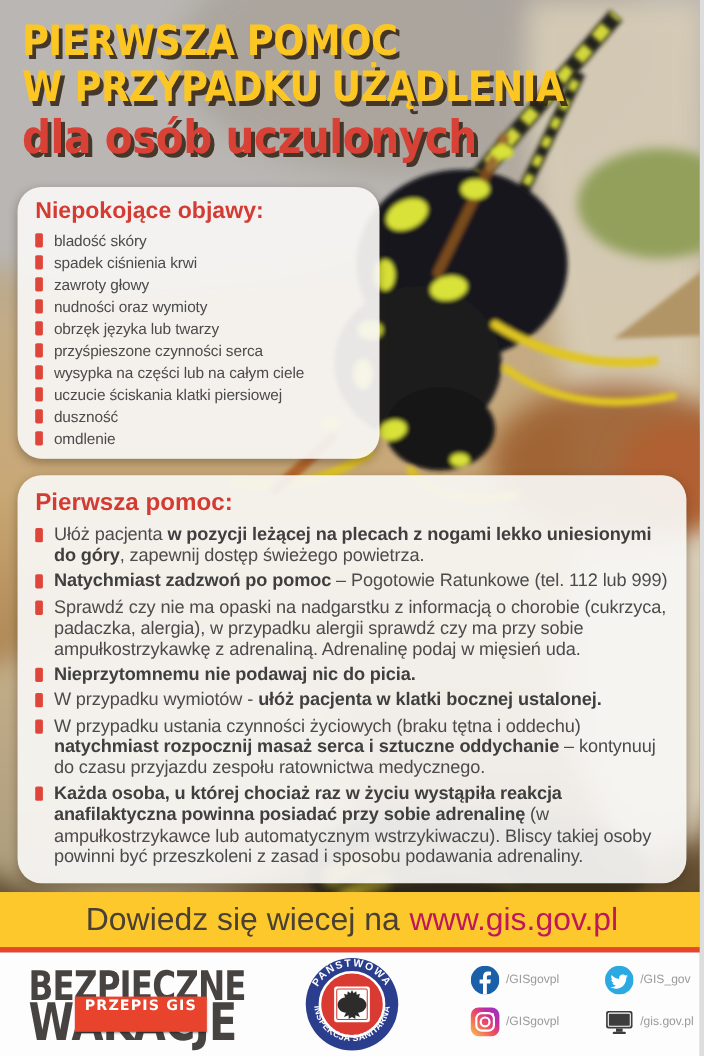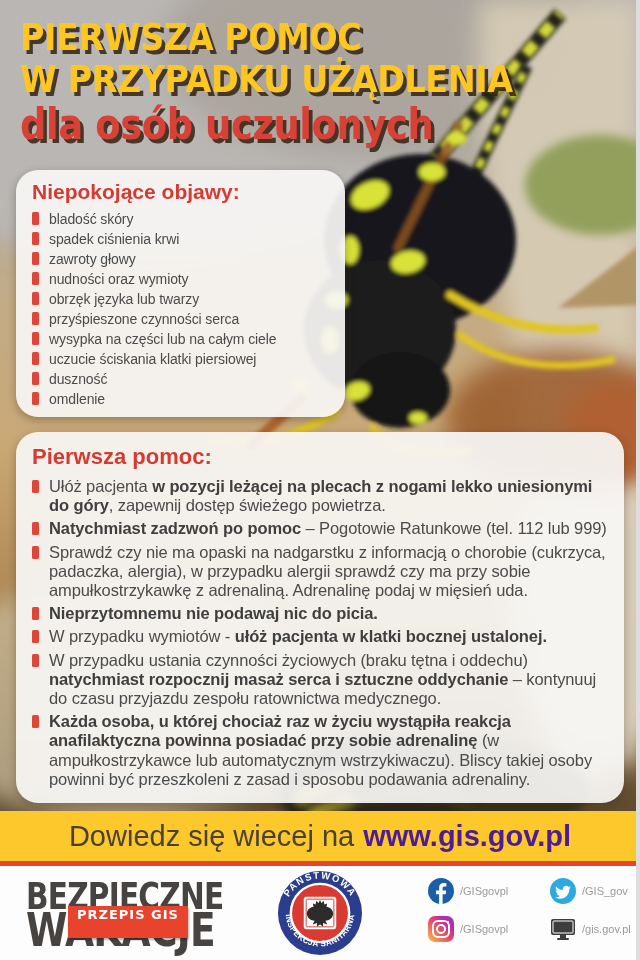--- a/index.html
+++ b/index.html
@@ -25,21 +25,21 @@
   .p-symptoms h2{font-size:21px;line-height:24px;margin-bottom:5px;}
   .p-symptoms li{font-size:14px;line-height:20px;letter-spacing:-.1px;}
   .p-firstaid{left:16px;top:432px;width:608px;padding:12px 14px 10px 16px;box-sizing:border-box;}
   .p-firstaid h2{font-size:22px;line-height:26px;margin-bottom:7px;}
   .p-firstaid li{font-size:16.5px;line-height:19.2px;margin-bottom:4px;letter-spacing:-.1px;}
   .p-firstaid li b{color:#3f3f3f;}
   
   .banner{position:absolute;left:0;top:811px;width:640px;height:50px;background:#fdc82b;z-index:6;
           display:flex;align-items:center;justify-content:center;color:#4a4034;font-size:29px;}
   .banner .pre{margin-right:9px;}
-  .banner .url{font-weight:bold;color:#4c1d95;}
+  .banner .url{font-weight:normal;color:#be185d;}
   .redline{position:absolute;left:0;top:861px;width:640px;height:5px;background:#e8442c;z-index:6;}
   
   .footer{position:absolute;left:0;top:866px;width:640px;height:94px;background:#fdfdfd;z-index:6;}
   .logo-bw{position:absolute;left:26px;top:14px;width:215px;color:#474340;
            font-family:"DejaVu Sans",sans-serif;font-weight:bold;}
   .logo-bw .ln{display:block;transform:scaleX(.8);transform-origin:left top;white-space:nowrap;letter-spacing:-1px;}
   .logo-bw .ln1{font-size:37px;line-height:33px;}
   .logo-bw .ln2{font-size:47px;line-height:42px;margin-top:-4px;}
   .ribbon{position:absolute;left:42px;top:26px;background:#e8432c;color:#fff;z-index:2;
           font-size:13px;font-weight:bold;letter-spacing:1px;padding:1px 9px 16px;

